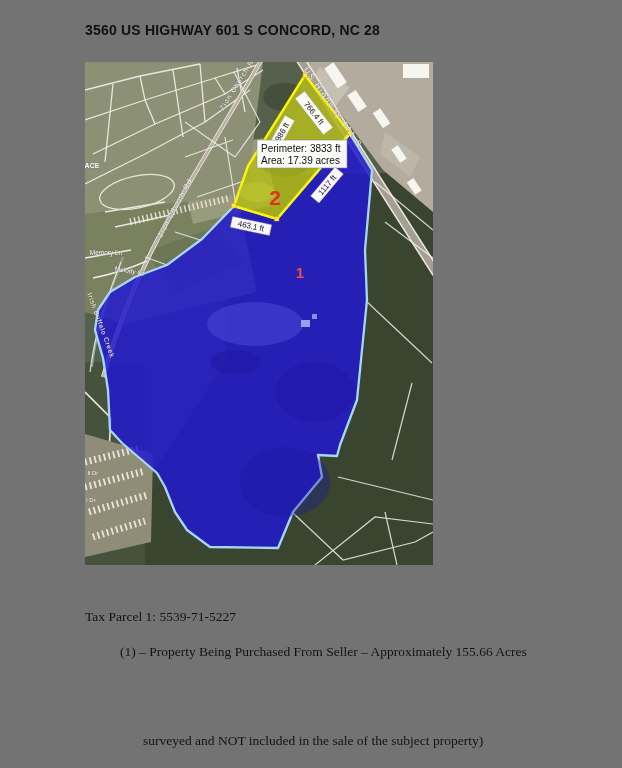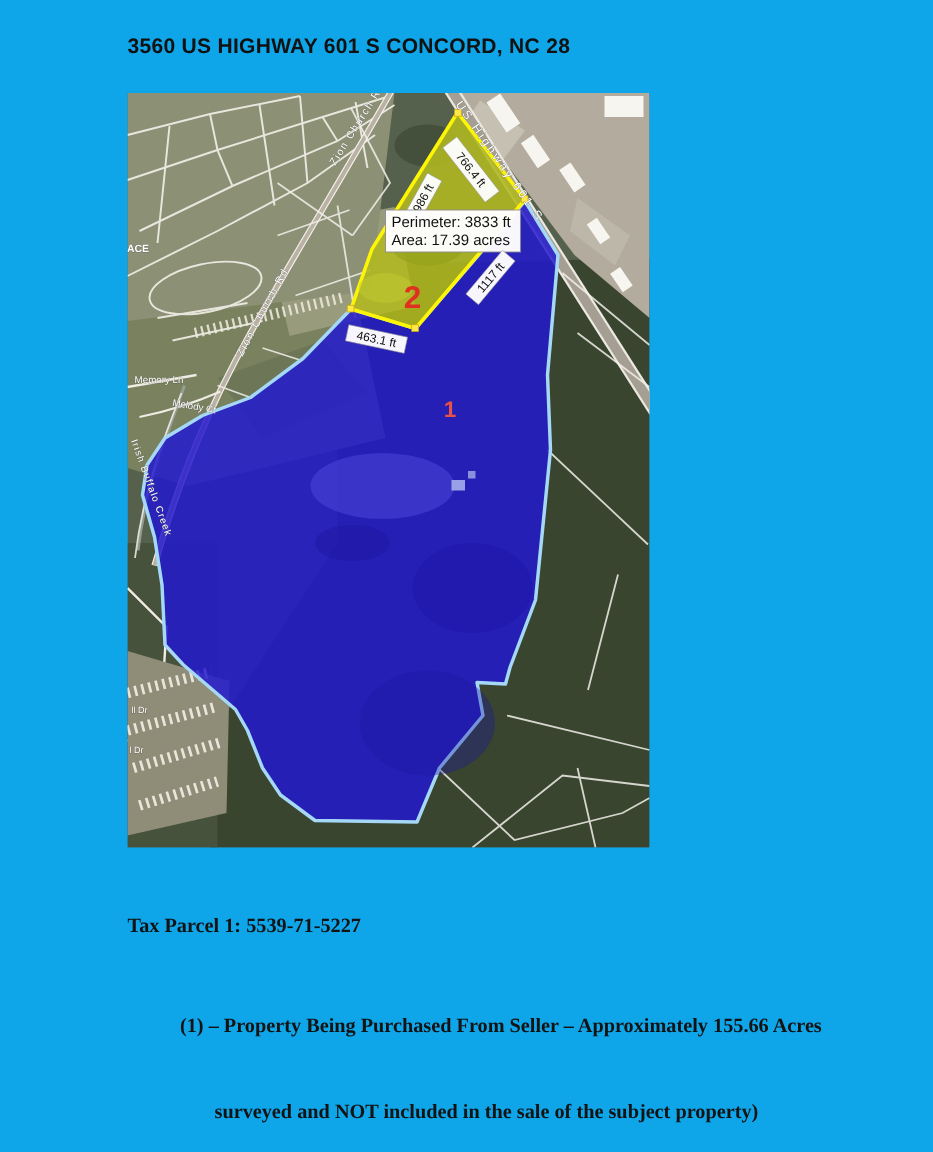--- a/index.html
+++ b/index.html
@@ -1,24 +1,24 @@
 <!DOCTYPE html>
 <html><head>
 <meta charset="utf-8">
 <style>
   html,body{margin:0;padding:0;background:#ffffff;}
-  #page{position:relative;width:622px;height:768px;background:#0ea5e9;overflow:hidden;
+  #page{position:relative;width:622px;height:768px;background:#737373;overflow:hidden;
         font-family:"Liberation Sans",sans-serif;}
   #doc-title{position:absolute;left:85px;top:22px;font-size:14px;font-weight:bold;
         color:#111;letter-spacing:.2px;}
   #map-wrap{position:absolute;left:85px;top:62px;width:348px;height:503px;}
-  .body-text{position:absolute;font-family:"Liberation Serif",serif;font-weight:bold;
+  .body-text{position:absolute;font-family:"Liberation Serif",serif;font-weight:normal;
         color:#131313;font-size:13.5px;white-space:nowrap;}
   #tax-parcel{left:85px;top:609px;}
-  #item-1{left:120px;top:676px;}
+  #item-1{left:120px;top:644px;}
   #item-2-line1{left:120px;top:679px;}
   #item-2-line2{left:143px;top:698px;margin-top:35px;}
   svg text{font-family:"Liberation Sans",sans-serif;}
   .street-label{fill:#ffffff;paint-order:stroke;stroke:rgba(80,80,80,.55);stroke-width:.5px;}
   .meas-text{fill:#101010;}
 </style>
 </head>
 <body>
 
 <div id="page">

